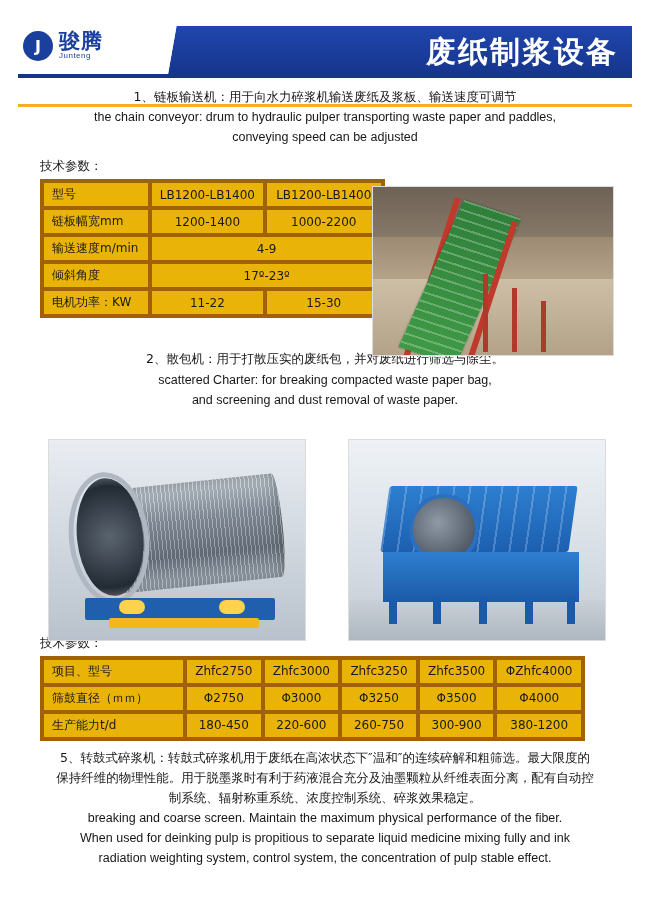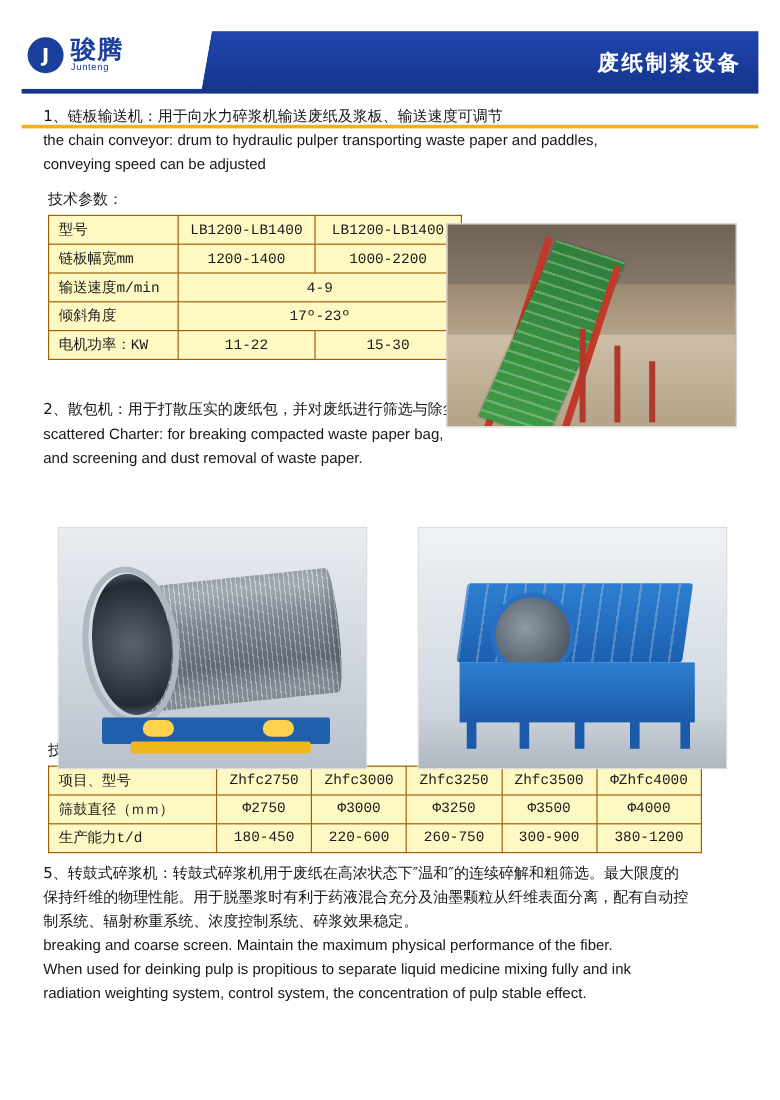--- a/index.html
+++ b/index.html
@@ -84,21 +84,21 @@
     display: flex;
     flex-direction: column;
     justify-content: center;
   }
   .header-title {
     position: absolute;
     right: 14px;
     top: 50%;
     transform: translateY(-50%);
     color: #ffffff;
-    font-size: 18px;
+    font-size: 30px;
     font-weight: bold;
     letter-spacing: 2px;
     font-family: "DejaVu Sans", sans-serif;
   }
   .header-underline {
     position: absolute;
     left: 18px;
     right: 18px;
     top: 78px;
     height: 3px;
@@ -109,46 +109,46 @@
   .content {
     padding: 10px 36px 0 36px;
     box-sizing: border-box;
   }
   .para {
     font-size: 12.5px;
     line-height: 1.45;
     margin: 0 0 2px 0;
     color: #161616;
     font-family: "DejaVu Sans", sans-serif;
+    text-align: center;
   }
   .para.en {
     font-family: "Liberation Sans", sans-serif;
     font-size: 12.5px;
   }
   .section-gap { height: 10px; }
 
   .tech-label {
     font-size: 12.5px;
     margin: 12px 0 4px 4px;
     font-family: "DejaVu Sans", sans-serif;
   }
 
   
   table.spec {
     border-collapse: collapse;
     font-size: 12px;
     font-family: "DejaVu Sans", sans-serif;
   }
   table.spec td {
-    border: 1px solid #a16207;
-    background: #fef9c3;
+    border: 4px solid #a16207;
+    background: #eab308;
     padding: 3px 6px;
     text-align: center;
     white-space: nowrap;
-    font-family: Liberation Mono, monospace;
   }
   table.spec td.left {
     text-align: left;
     padding-left: 8px;
   }
   table.spec td.hdr {
     font-weight: normal;
   }
   .t1 { width: 345px; margin-left: 4px; }
   .t1 td:nth-child(1) { width: 105px; }

